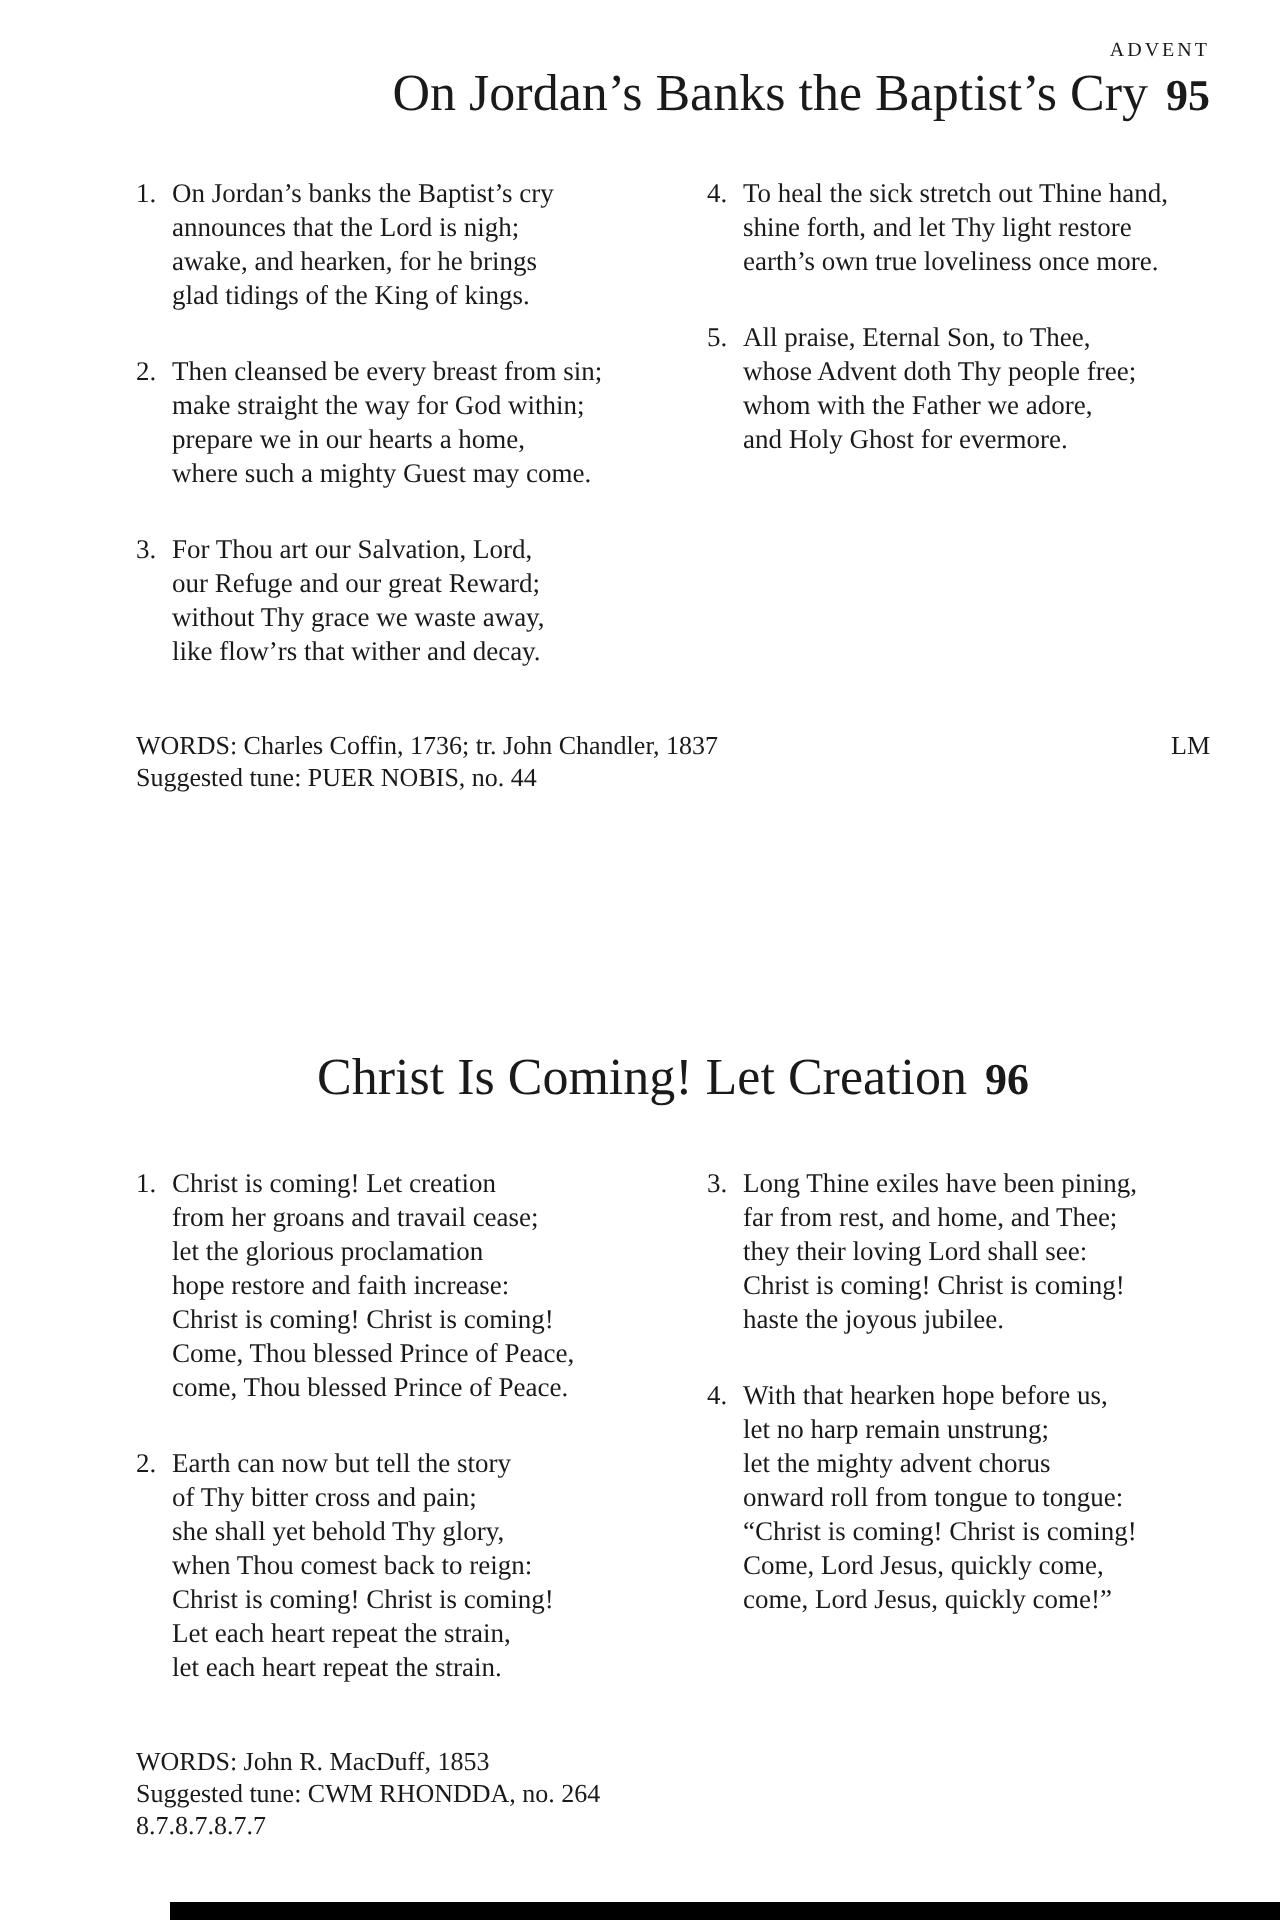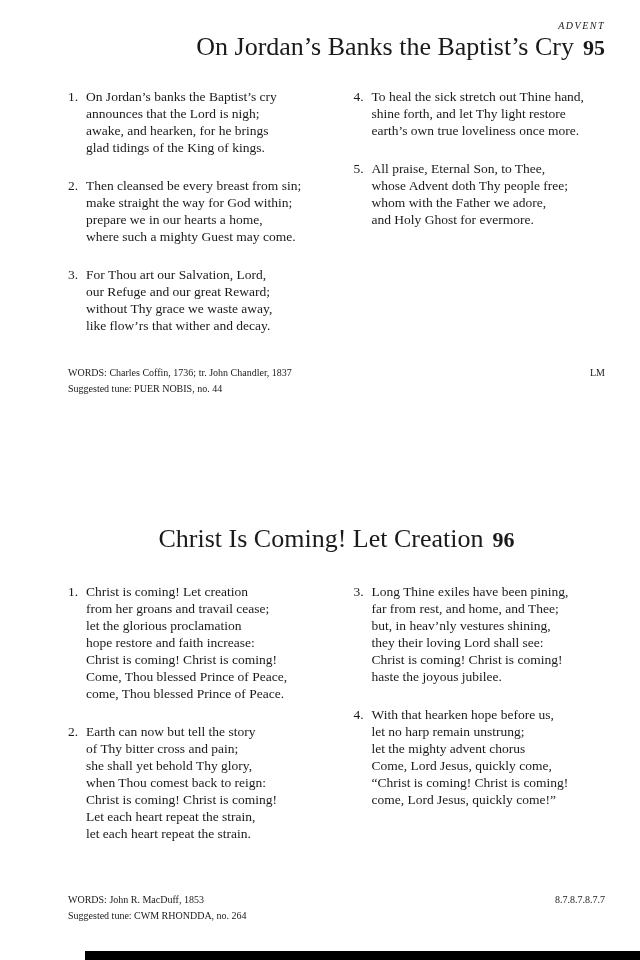--- a/index.html
+++ b/index.html
@@ -14,21 +14,20 @@
   }
   .page {
     padding: 20px 35px 0 68px;
   }
   .hymn-header.align-right { text-align: right; }
   .hymn-header.align-center { text-align: center; }
   .category {
     font-size: 10px;
     letter-spacing: 1.5px;
     margin-bottom: 2px;
-    font-style: italic;
   }
   .title-line {
     line-height: 1.1;
     white-space: nowrap;
   }
   .hymn-title {
     font-size: 26px;
   }
   .hymn-number {
     font-size: 22px;
@@ -49,28 +48,28 @@
   }
   .verse-num {
     width: 18px;
     flex-shrink: 0;
   }
   .verse-lines { flex: 1; }
   .hymn-footer {
     display: flex;
     justify-content: space-between;
     align-items: flex-start;
-    font-size: 10px;
+    font-size: 13px;
     line-height: 16px;
     margin-top: 12px;
   }
   .hymn-1 .hymn-footer { margin-top: 10px; }
   .hymn-2 { margin-top: 128px; }
   .hymn-2 .columns { margin-top: 30px; }
-  .hymn-2 .hymn-footer { margin-top: 29px; }
+  .hymn-2 .hymn-footer { margin-top: 10px; flex-direction: column; }
   .meter { text-align: left; }
   .bottom-bar {
     position: absolute;
     bottom: 0;
     left: 85px;
     right: 0;
     height: 9px;
     background: #000000;
   }
 </style>
@@ -180,34 +179,34 @@
               <div>let each heart repeat the strain.</div>
             </div>
         </div>
       </div>
       <div class="col">
         <div class="verse">
           <div class="verse-num">3.</div>
           <div class="verse-lines">
               <div>Long Thine exiles have been pining,</div>
               <div>far from rest, and home, and Thee;</div>
-              <div>but, in heav’nly vestures shining,</div>
               <div>they their loving Lord shall see:</div>
               <div>Christ is coming! Christ is coming!</div>
               <div>haste the joyous jubilee.</div>
             </div>
         </div>
         <div class="verse">
           <div class="verse-num">4.</div>
           <div class="verse-lines">
               <div>With that hearken hope before us,</div>
               <div>let no harp remain unstrung;</div>
               <div>let the mighty advent chorus</div>
+              <div>onward roll from tongue to tongue:</div>
+              <div>“Christ is coming! Christ is coming!</div>
               <div>Come, Lord Jesus, quickly come,</div>
-              <div>“Christ is coming! Christ is coming!</div>
               <div>come, Lord Jesus, quickly come!”</div>
             </div>
         </div>
       </div>
     </div>
 
     <footer class="hymn-footer">
       <div class="footer-left">
         <div>WORDS: John R. MacDuff, 1853</div>
         <div>Suggested tune: CWM RHONDDA, no. 264</div>

